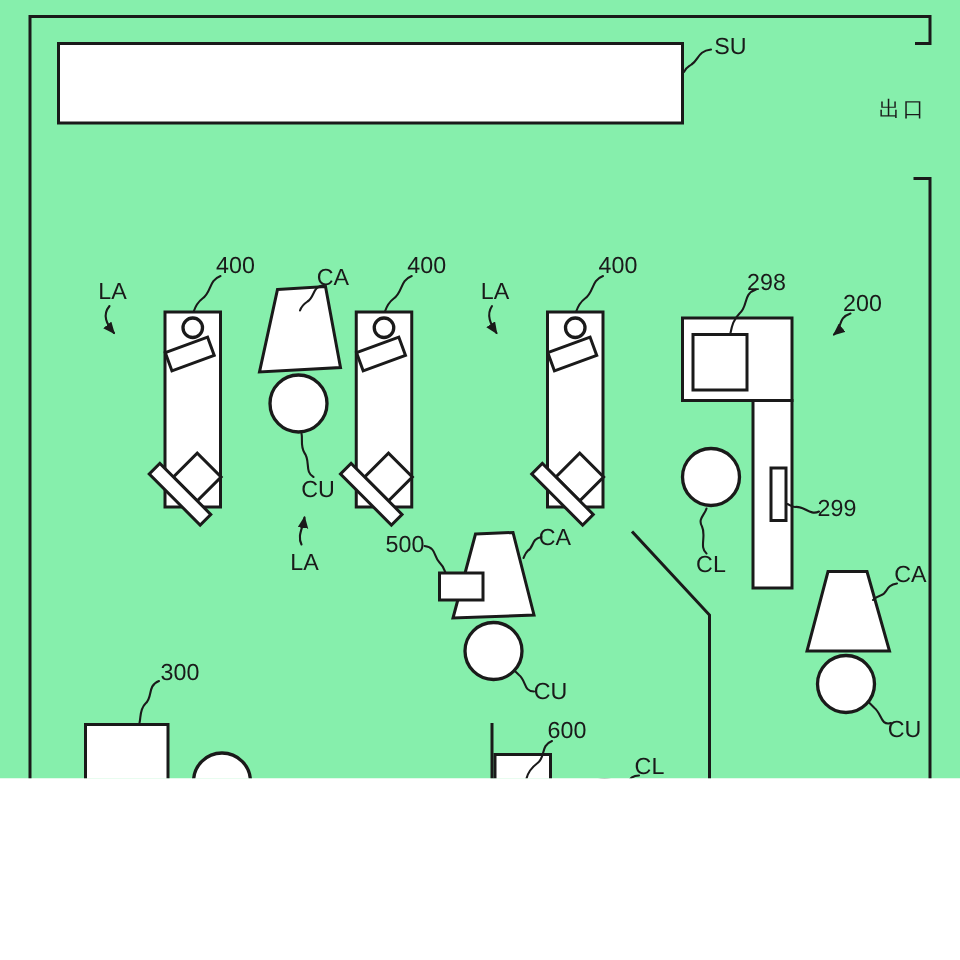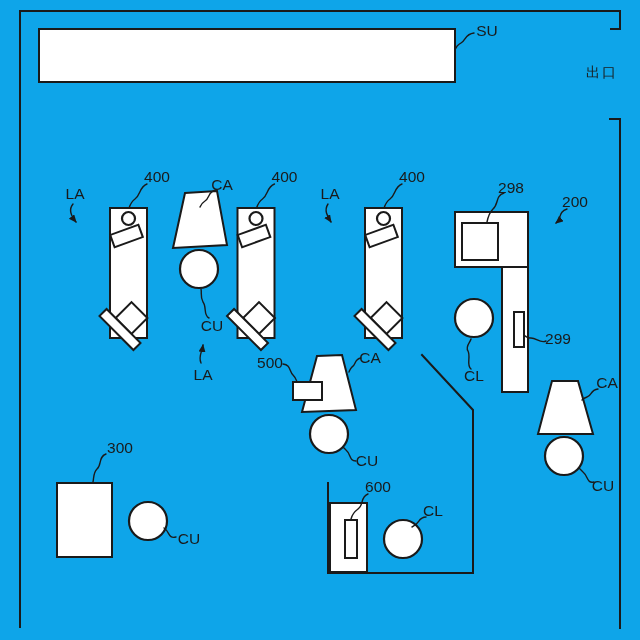--- a/index.html
+++ b/index.html
@@ -1,16 +1,16 @@
 <!DOCTYPE html>
 <html><head>
 <meta charset="utf-8">
 <style>
   html, body { margin:0; padding:0; background:#ffffff; }
-  .page { width:640px; height:640px; position:relative; background:#0ea5e9; overflow:hidden; }
+  .page { width:640px; height:519px; position:relative; background:#86efac; overflow:hidden; }
   svg { display:block; }
   .ln   { stroke:#1a1a1a; stroke-width:2; fill:none; stroke-linecap:square; }
   .shp  { stroke:#1a1a1a; stroke-width:2; fill:#ffffff; }
   .cir  { stroke:#1a1a1a; stroke-width:2.2; fill:#ffffff; }
   .leader { stroke:#1a1a1a; stroke-width:1.4; fill:none; stroke-linecap:round; }
   .lbl  { font-family:"Liberation Sans", sans-serif; font-size:15.5px; fill:#1a1a1a;
           text-anchor:middle; }
   .lbl-cjk { font-family:"Liberation Sans", sans-serif; font-size:14px; letter-spacing:2px;
           fill:#1a1a1a; text-anchor:middle; }
   .arrowhead { fill:#1a1a1a; }

